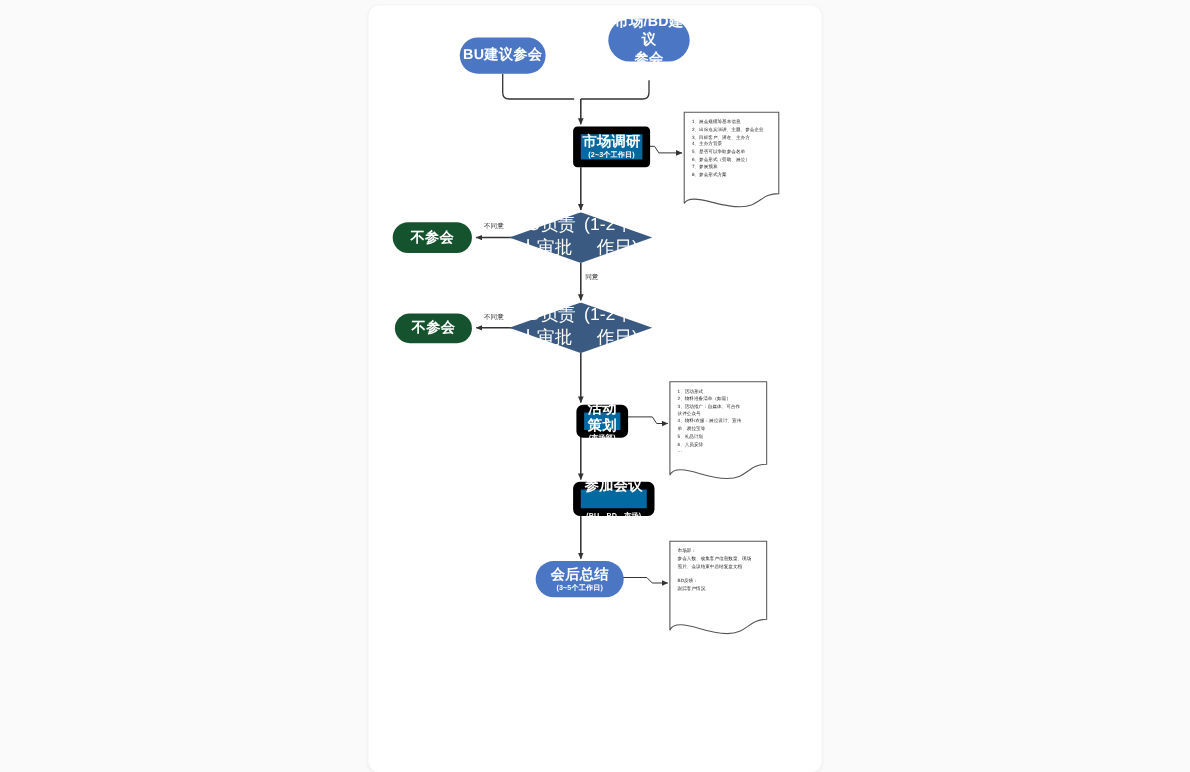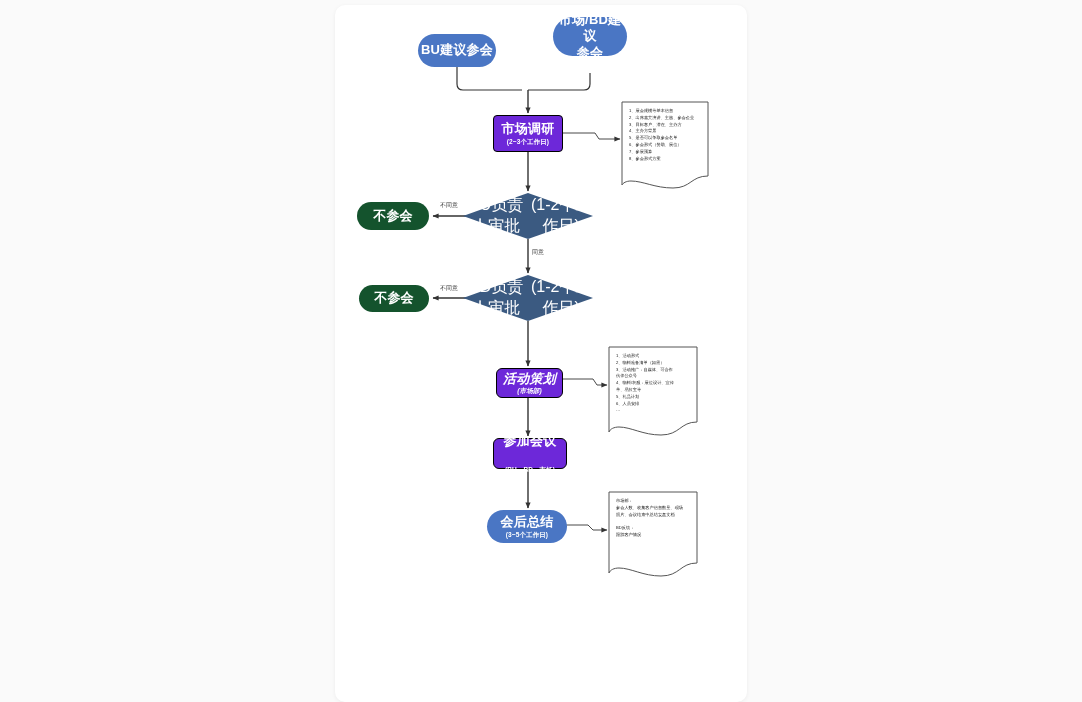--- a/index.html
+++ b/index.html
@@ -41,23 +41,24 @@
   .node .l2 { font-size: 6.5px; font-weight: bold; letter-spacing: .1px;}
   .pill-light {
     background: #4a76c4;
     border-radius: 999px;
   }
   .pill-dark {
     background: #14532d;
     border-radius: 999px;
   }
   .rect-dark {
-    background: #6d28d9;
+    background: #0369a1;
     border-radius: 4px;
-    border: 1px solid #000000;
+    border: 7px solid #000000;
+    margin-left: 28px;
   }
   .diamond-wrap {
     position: absolute;
   }
   .diamond-wrap svg { display:block; }
   .diamond-label {
     position: absolute;
     left: 0; top: 0; right: 0; bottom: 0;
     display: flex;
     flex-direction: row;
@@ -169,21 +170,21 @@
     </div>
 
     <div class="node pill-dark" style="left:22px; top:197px; width:72px; height:28px;">
       <span class="l1">不参会</span>
     </div>
 
     <div class="node pill-dark" style="left:24px; top:280px; width:70px; height:27px;">
       <span class="l1">不参会</span>
     </div>
 
-    <div class="node rect-dark" style="left:161px; top:363px; width:67px; height:30px; border-radius:6px;font-style:italic;">
+    <div class="node rect-dark" style="left:161px; top:363px; width:47px; height:30px; border-radius:6px;">
       <span class="l1">活动策划</span>
       <span class="l2">(市场部)</span>
     </div>
 
     <div class="node rect-dark" style="left:158px; top:433px; width:74px; height:31px; border-radius:6px;gap:17px;">
       <span class="l1">参加会议</span>
       <span class="l2">(BU、BD、市场)</span>
     </div>
 
     <div class="node pill-light" style="left:152px; top:505px; width:80px; height:33px;text-align:center;">

